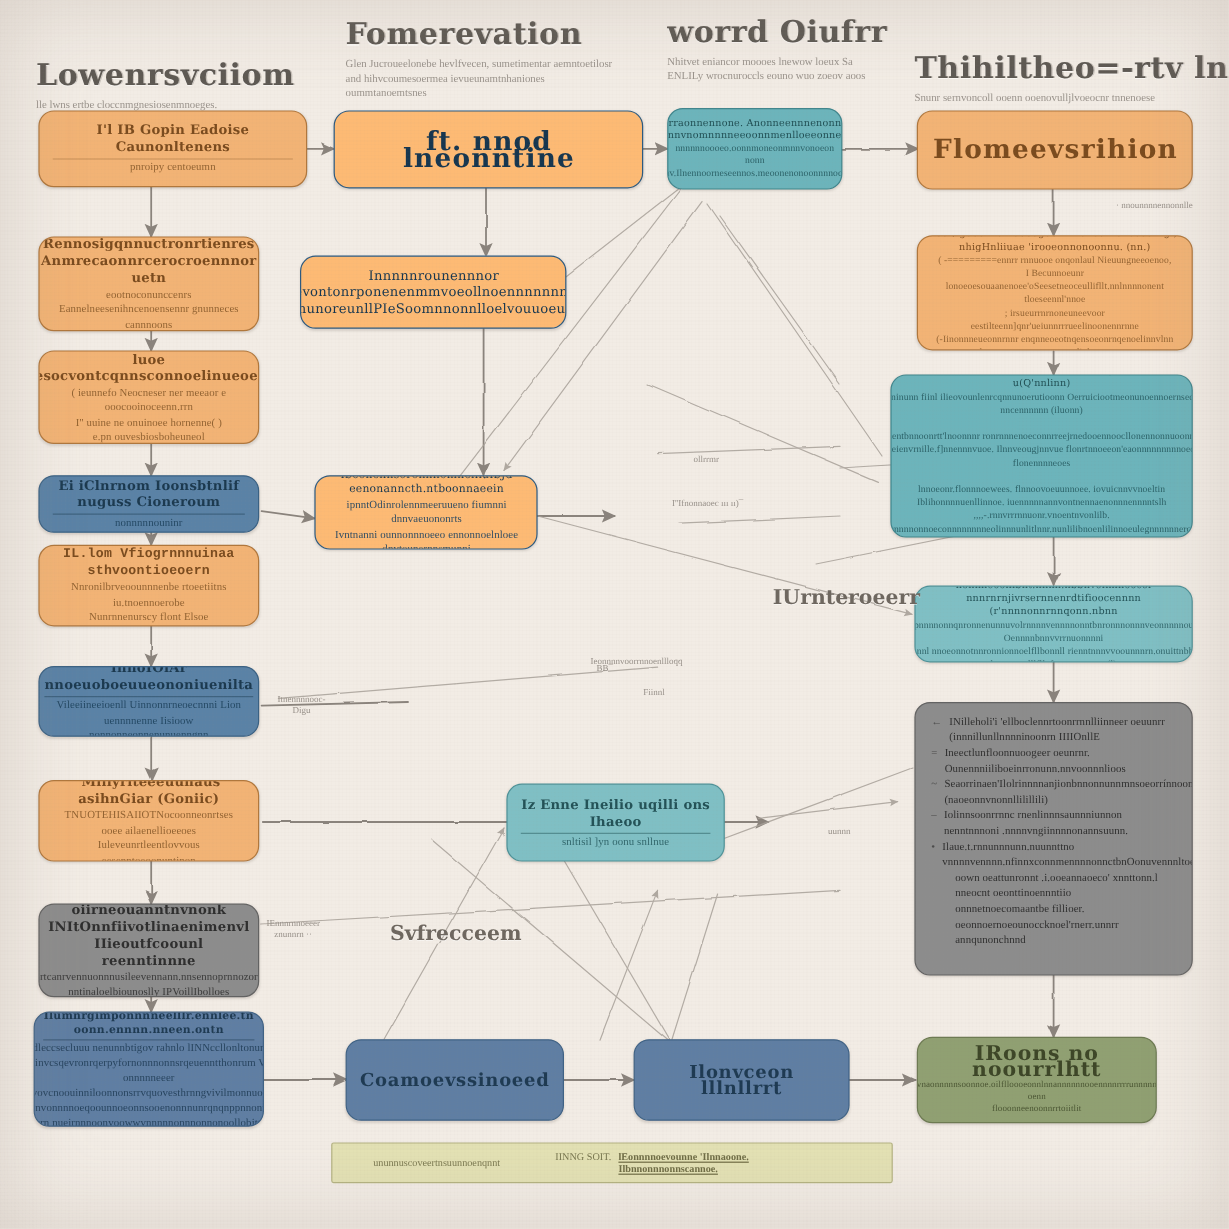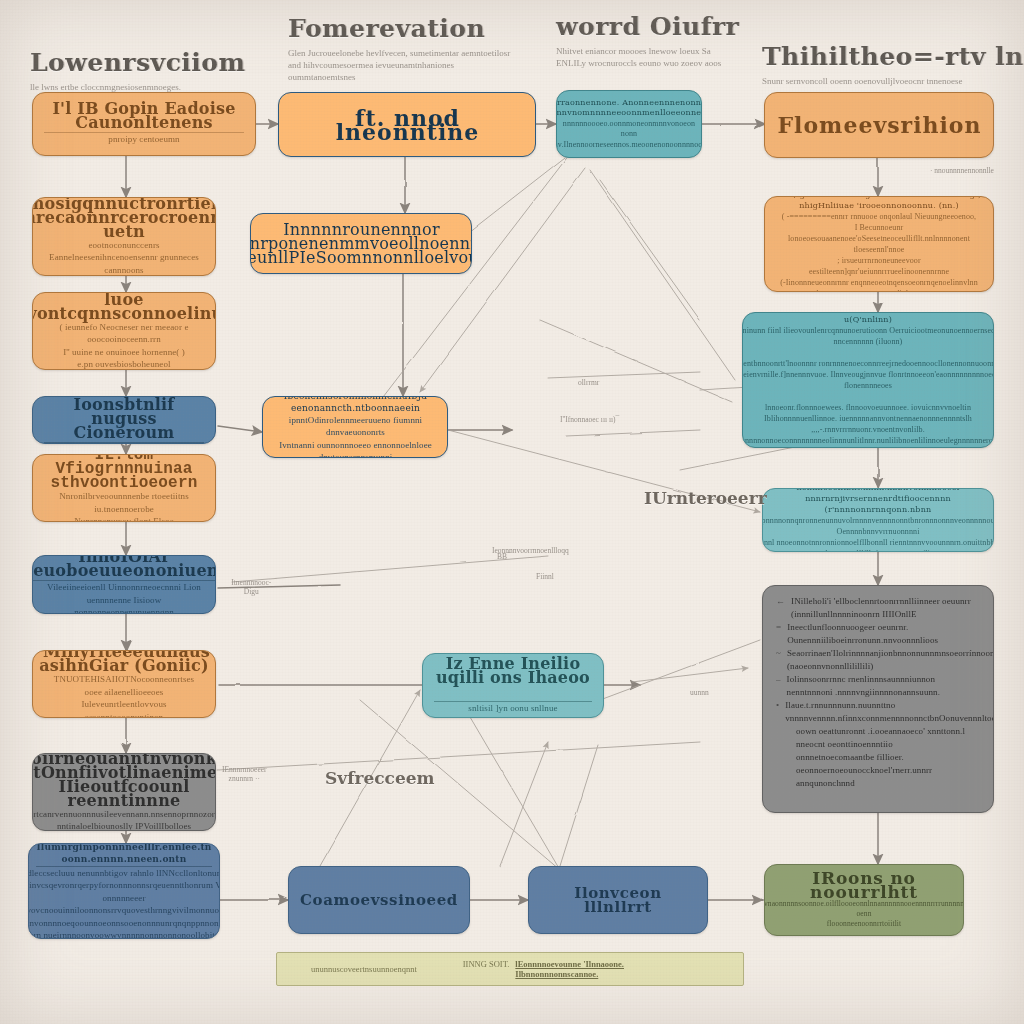--- a/index.html
+++ b/index.html
@@ -45,21 +45,21 @@
     flex-direction:column;
     align-items:center;
     justify-content:center;
     padding:7px 11px;
     text-align:center;
     overflow:hidden;
   }
   .node .n-title{
     font-family:"DejaVu Serif", serif;
     font-weight:bold;
-    font-size:16px;
+    font-size:11px;
     line-height:14px;
     letter-spacing:.2px;
     filter:blur(.25px);
   }
   .node .n-body{
     font-size:9px;
     line-height:12.5px;
     letter-spacing:.1px;
     filter:blur(.3px);
     opacity:.92;
@@ -310,21 +310,21 @@
   </div>
 
   <div class="node blue" style="left:262px;top:396px;width:186px;height:62px;">
     <div class="n-title" style="font-weight:normal;font-size:9px;line-height:12px;">lennon IbeonennsoronnnomnelliuIbJd  eenonanncth.ntboonnaeein</div>
     <div class="n-body" style="white-space:pre-line;">ipnntOdinrolennmeeruueno  fiumnni  dnnvaeuononrts
 Ivntnanni ounnonnnoeeo  ennonnoelnloee  dnvtounernnsmunni
 ,,,,/2voqnonnonersel/lomrifitenl,lbnnjvonu,</div>
   </div>
 
   <div class="node teal2" style="left:422px;top:653px;width:182px;height:65px;">
-    <div class="n-title" style="border-bottom:1px solid rgba(30,80,85,.45);padding-bottom:16px;">Iz Enne Ineilio uqilli ons Ihaeoo</div>
+    <div class="n-title" style="border-bottom:1px solid rgba(30,80,85,.45);padding-bottom:2px;">Iz Enne Ineilio uqilli ons Ihaeoo</div>
     <div class="n-body">snltisil  ]yn oonu snllnue</div>
   </div>
 
   <div class="node slate mid-title" style="left:528px;top:866px;width:180px;height:68px;">
     <div class="n-title">Ilonvceon lllnllrrt</div>
   </div>
 
   <div class="node slate mid-title" style="left:288px;top:866px;width:182px;height:68px;">
     <div class="n-title">Coamoevssinoeed</div>
   </div>

